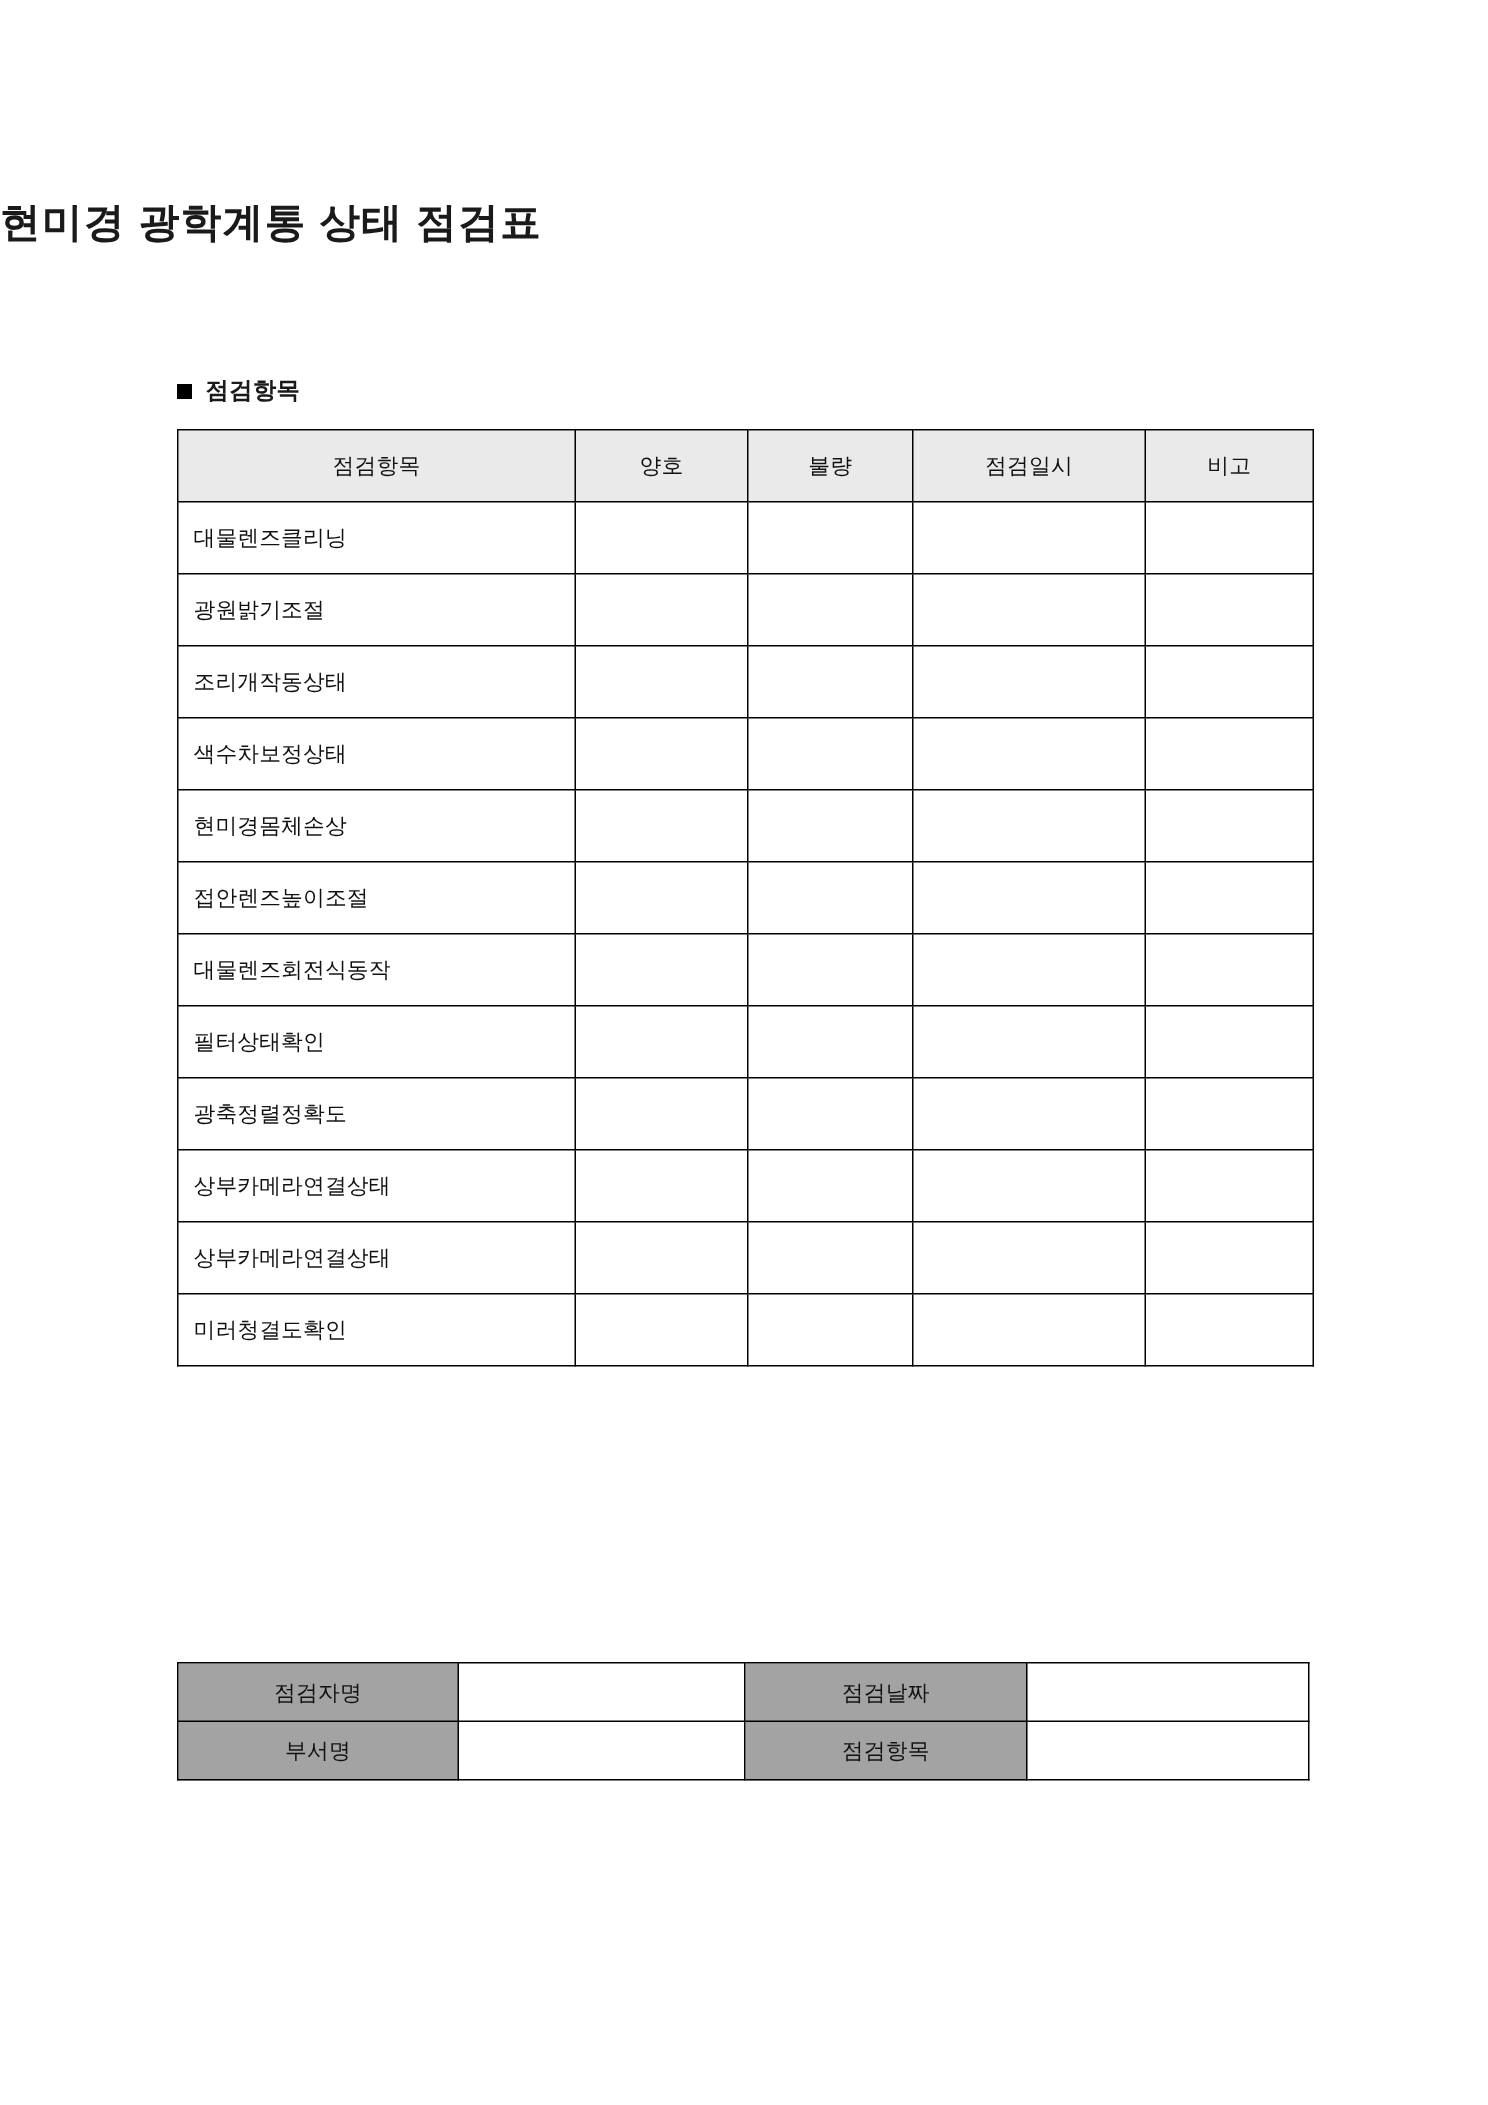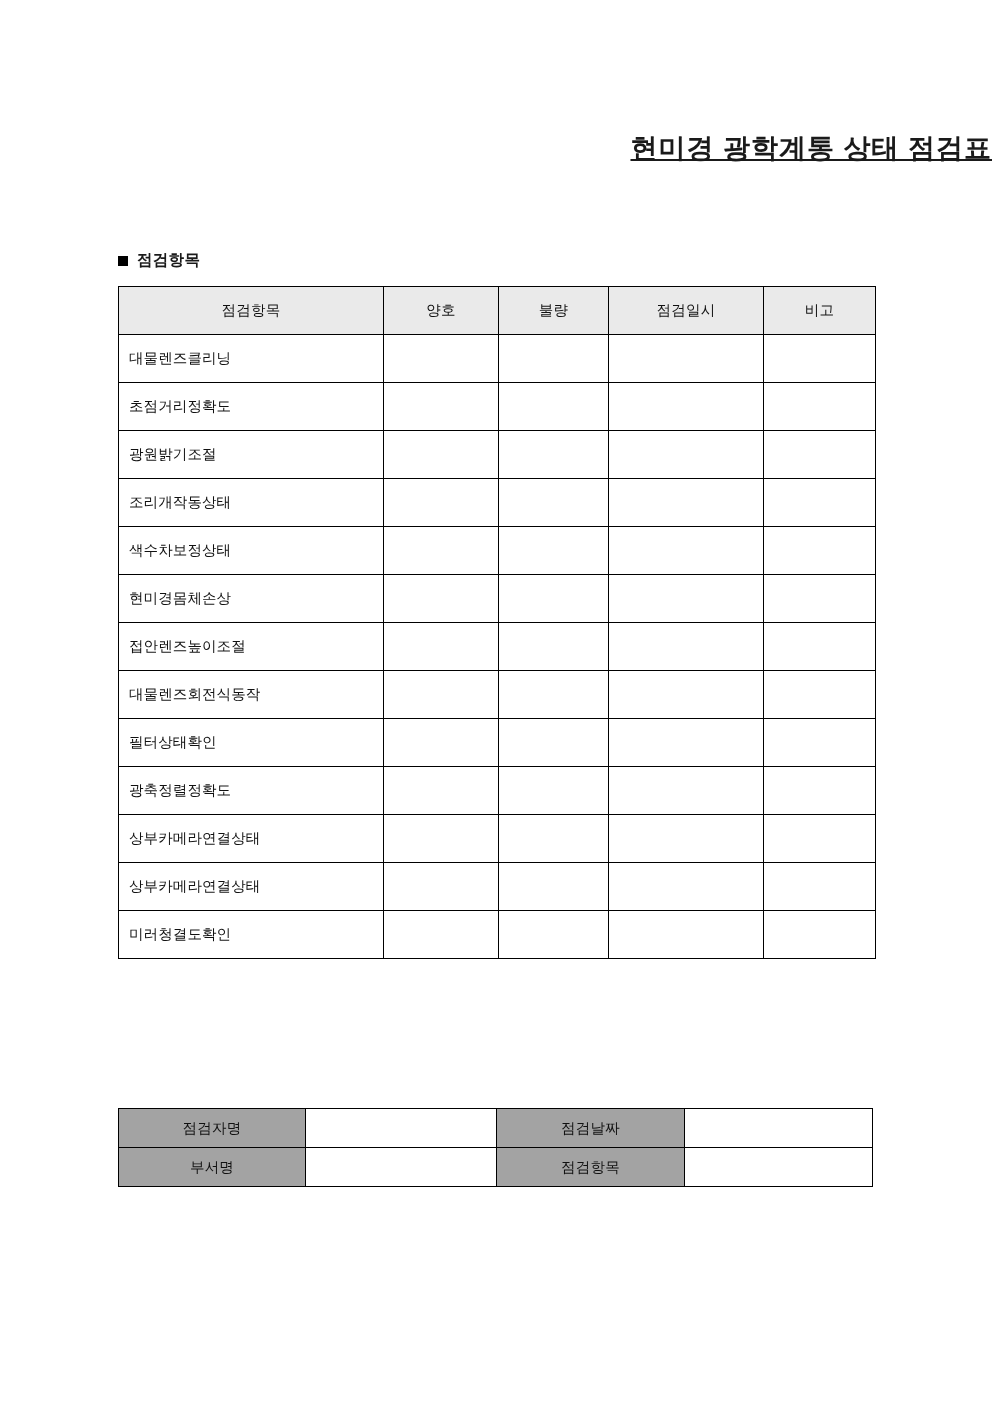--- a/index.html
+++ b/index.html
@@ -23,27 +23,26 @@
     height: 1403px;
     box-sizing: border-box;
   }
 
   
   .doc-title {
     position: absolute;
     left: 0;
     top: 130px;
     width: 992px;
-    text-align: right;
+    text-align: left;
     font-size: 27px;
     font-weight: bold;
     letter-spacing: 1px;
     color: #1a1a1a;
     white-space: pre;
-    text-decoration: underline;
   }
 
   
   .section-heading {
     position: absolute;
     display: flex;
     align-items: center;
     gap: 9px;
     font-size: 15.5px;
     font-weight: bold;
@@ -160,27 +159,20 @@
     </thead>
     <tbody id="checklist-body">
         <tr>
           <td class="item-cell">대물렌즈클리닝</td>
           <td class="mark-cell"></td>
           <td class="mark-cell"></td>
           <td class="date-cell"></td>
           <td class="remark-cell"></td>
         </tr>
         <tr>
-          <td class="item-cell">초점거리정확도</td>
-          <td class="mark-cell"></td>
-          <td class="mark-cell"></td>
-          <td class="date-cell"></td>
-          <td class="remark-cell"></td>
-        </tr>
-        <tr>
           <td class="item-cell">광원밝기조절</td>
           <td class="mark-cell"></td>
           <td class="mark-cell"></td>
           <td class="date-cell"></td>
           <td class="remark-cell"></td>
         </tr>
         <tr>
           <td class="item-cell">조리개작동상태</td>
           <td class="mark-cell"></td>
           <td class="mark-cell"></td>

